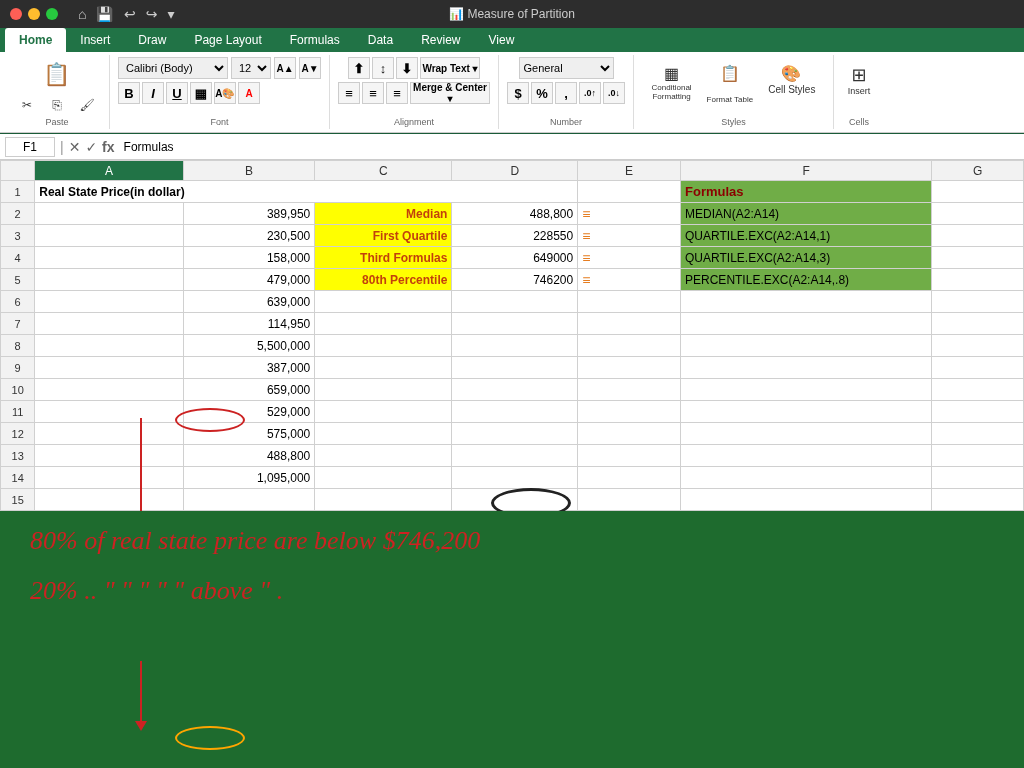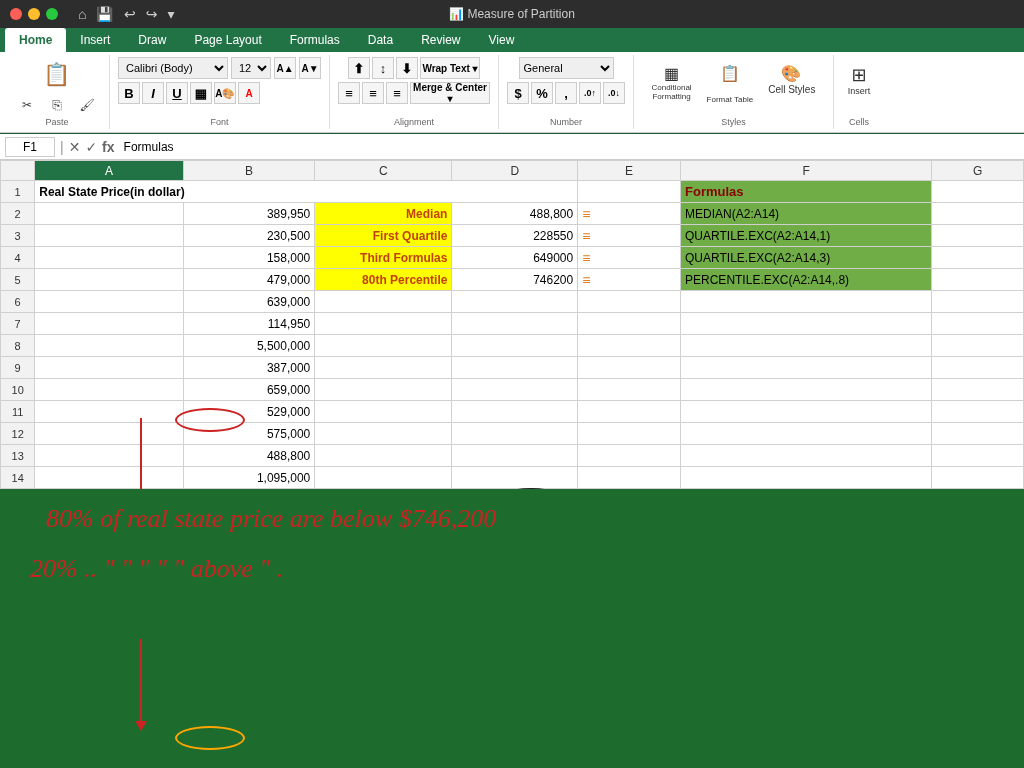--- a/index.html
+++ b/index.html
@@ -534,20 +534,30 @@
         <td class="row-header">14</td>
         <td></td>
         <td class="text-right">1,095,000</td>
         <td></td>
         <td></td>
         <td></td>
         <td></td>
         <td></td>
       </tr>
 
+      <tr>
+        <td class="row-header">15</td>
+        <td></td>
+        <td></td>
+        <td></td>
+        <td></td>
+        <td></td>
+        <td></td>
+        <td></td>
+      </tr>
     </tbody>
   </table>
 </div>
 
 <div class="annotation-area">
-  <div class="handwritten-text" style="top: 15px; left: 46px; font-size: 26px;">80% of real state price are below $746,200</div>
+  <div class="handwritten-text" style="top: 15px; left: 30px; font-size: 26px;">80% of real state price are below $746,200</div>
   <div class="handwritten-text" style="top: 65px; left: 30px; font-size: 26px;">20% ..   "    "    "    "    "  above  "  .</div>
 </div>
 
 </body></html>

